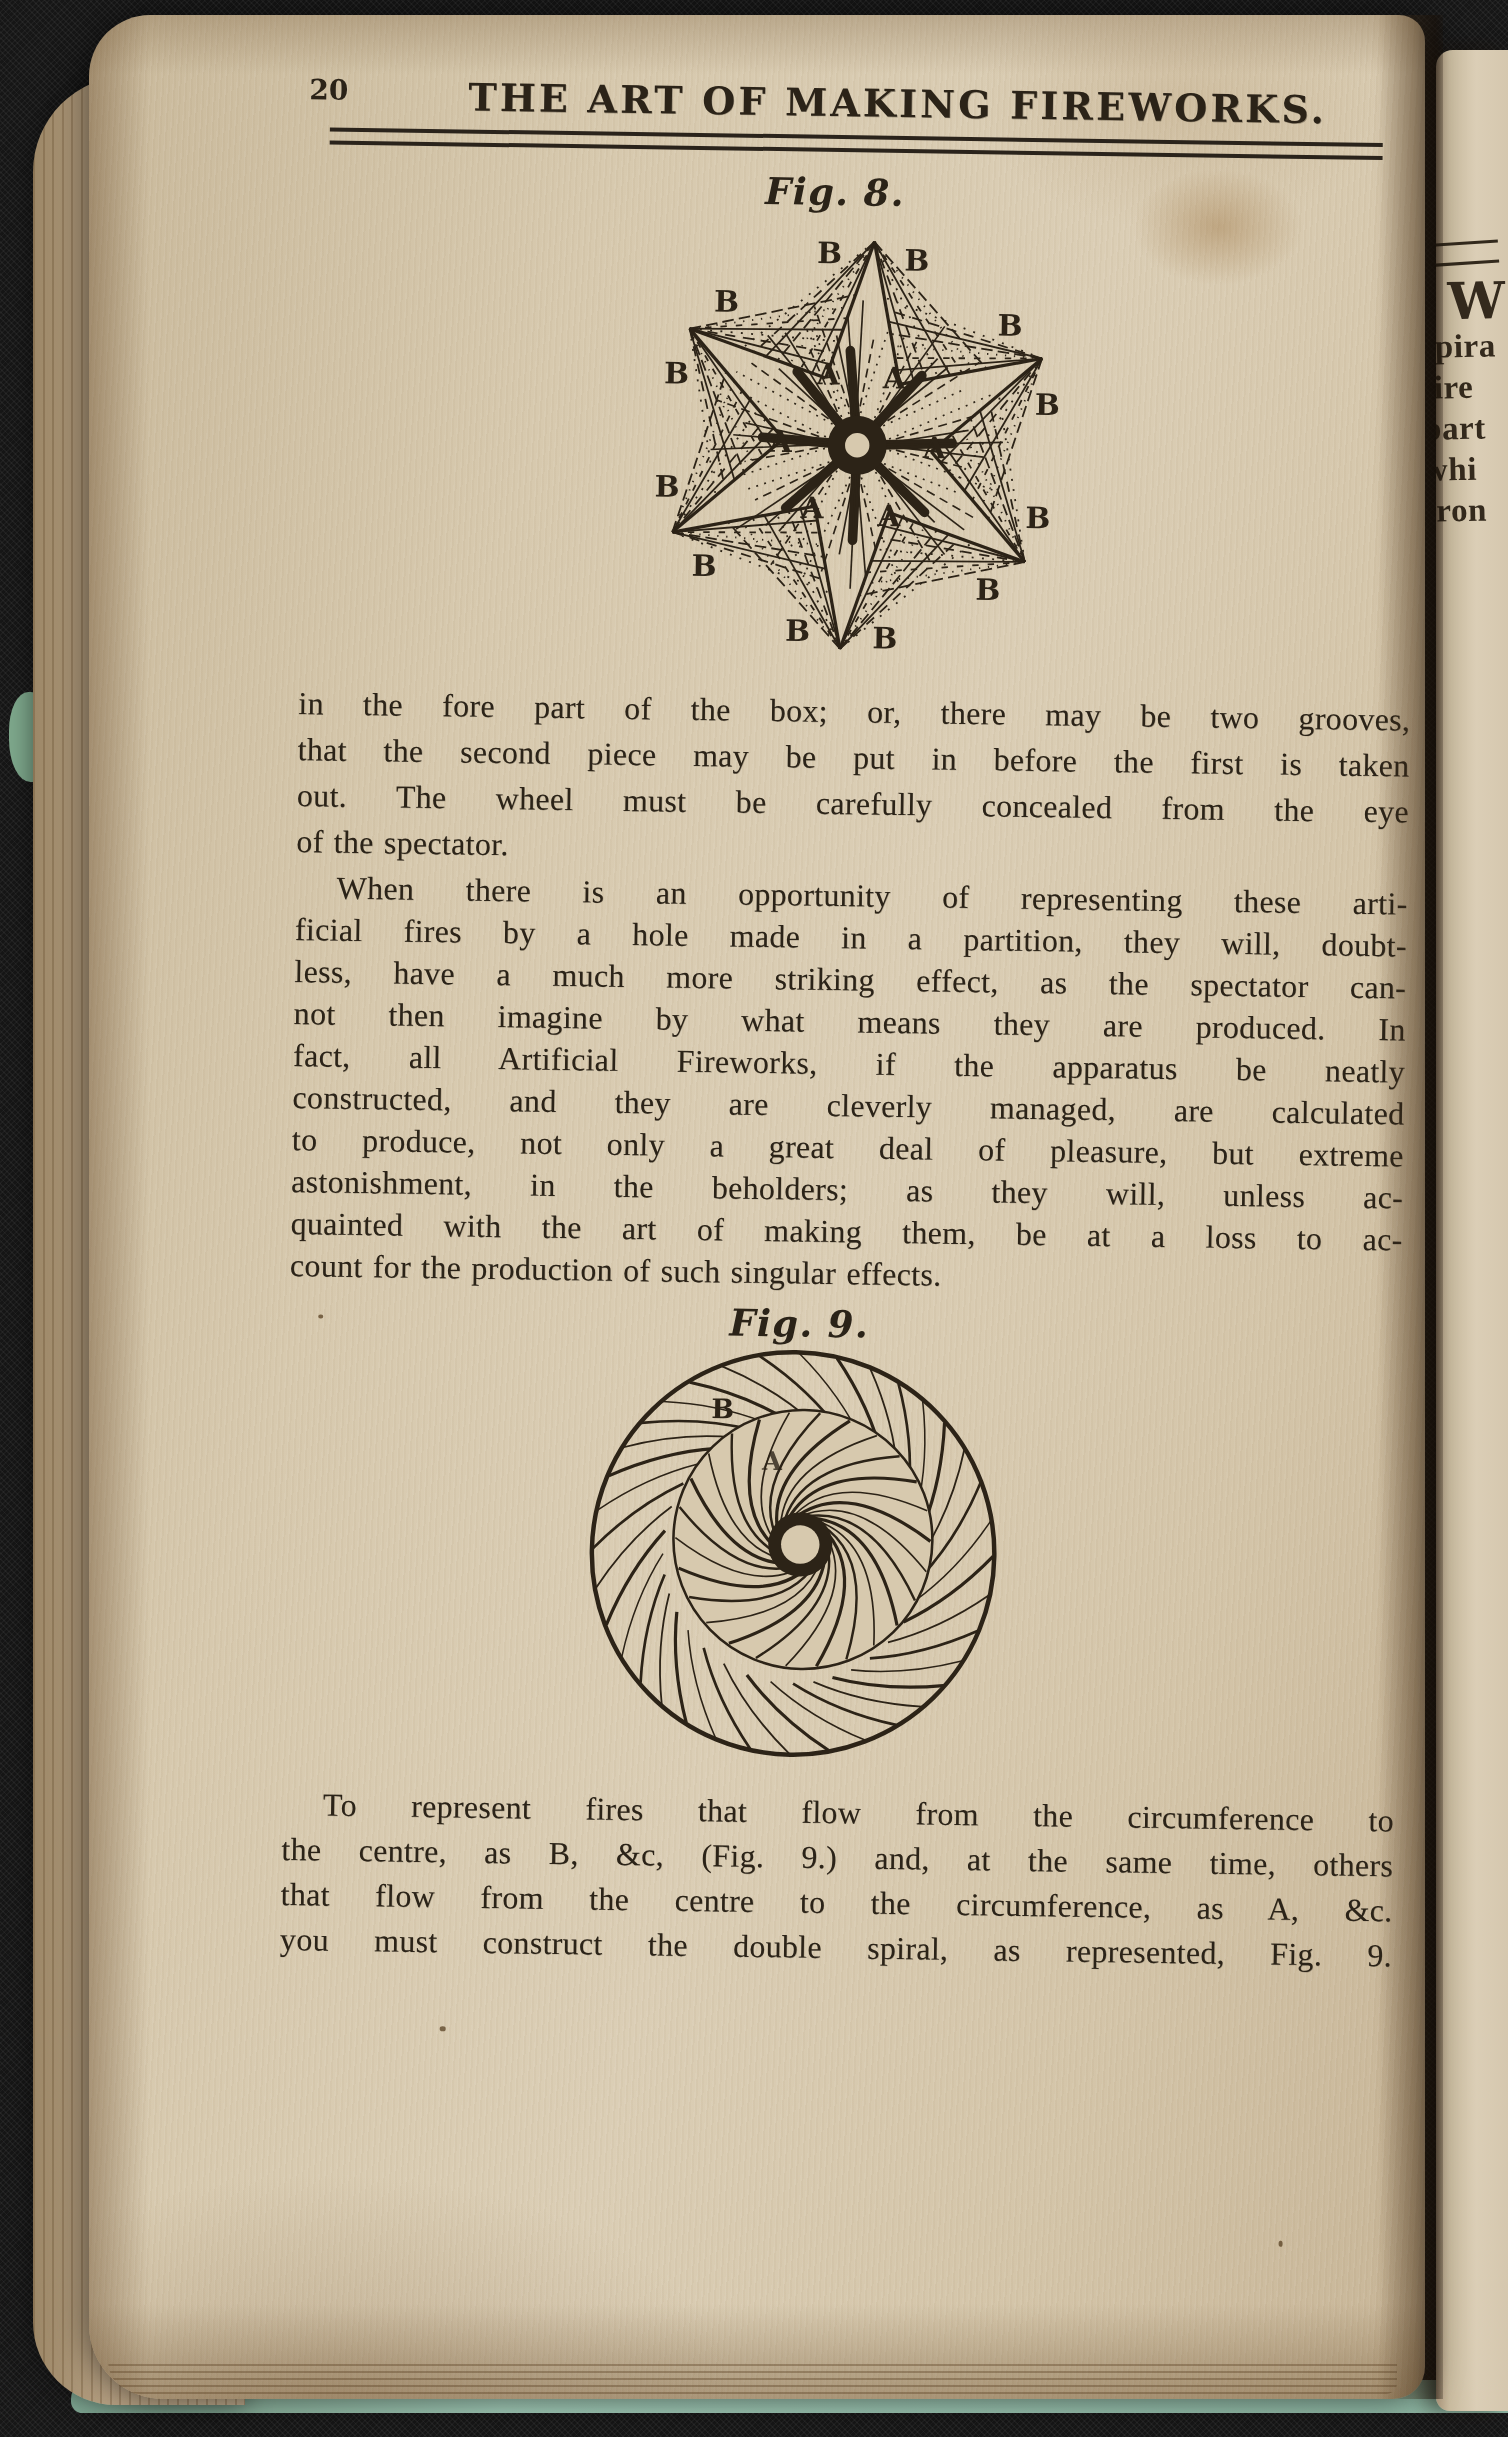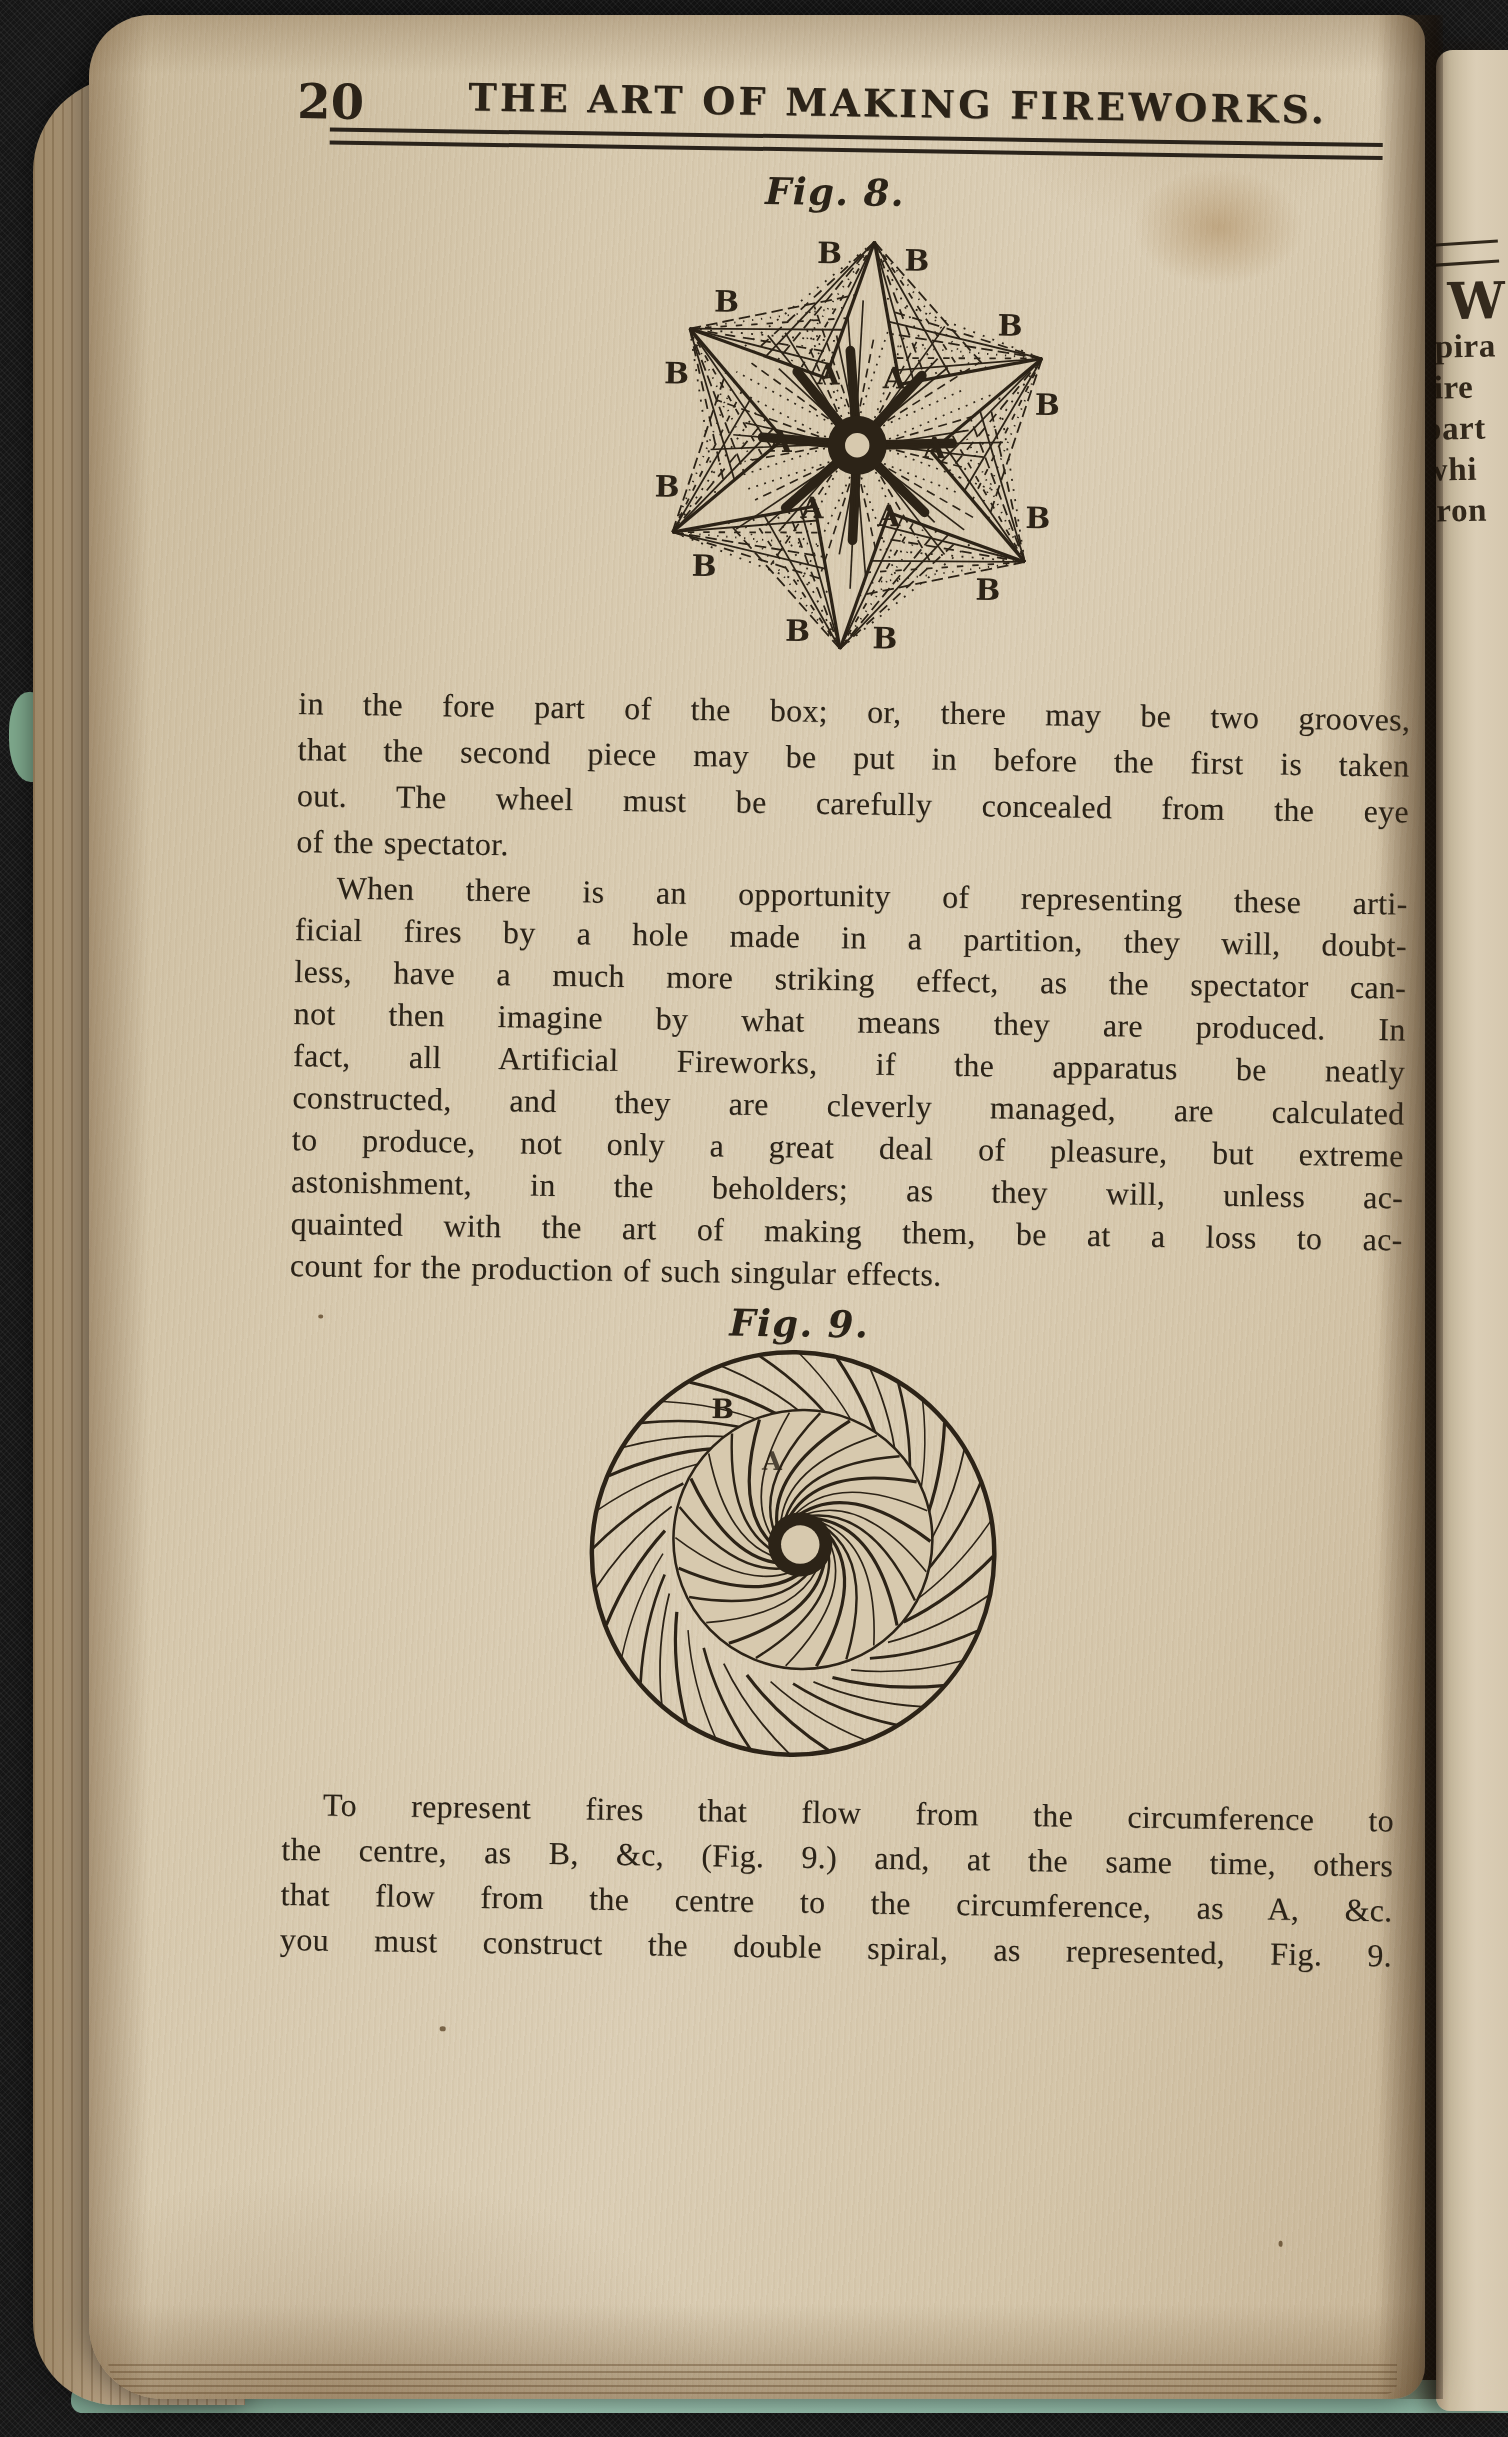--- a/index.html
+++ b/index.html
@@ -46,21 +46,21 @@
       repeating-linear-gradient(93deg, rgba(255,255,255,.05) 0 1.3px, rgba(120,90,50,.04) 1.3px 3.2px, rgba(0,0,0,0) 3.2px 5.8px),
       linear-gradient(105deg,#c9b99b 0%, #d7c9ae 28%, #dbceb5 55%, #d4c5a9 78%, #c7b597 100%);
     box-shadow:0 0 35px rgba(0,0,0,.6);}
   .bottom-edges{position:absolute;left:19px;bottom:5.1px;width:1289px;height:33px;opacity:.75;
     background:repeating-linear-gradient(0deg, rgba(88,62,32,.5) 0 1.9px, rgba(0,0,0,0) 1.9px 7px);
     border-radius:0 0 19px 58px;}
   .gutter-shadow{position:absolute;left:1379px;top:15.4px;width:64px;height:2384px;z-index:5;pointer-events:none;
     background:linear-gradient(90deg, rgba(60,42,22,0) 0%, rgba(60,42,22,.35) 55%, rgba(25,16,8,.55) 88%, rgba(25,16,8,.25) 100%);}
   
   .content{position:absolute;left:0;top:0;width:1336px;height:2384px;transform:rotate(0.85deg);transform-origin:674px 1187px;color:#2b2318;}
-  .pageno{position:absolute;left:192px;top:65px;font-family:"DejaVu Serif",serif;font-weight:bold;font-size:48px;}
+  .pageno{position:absolute;left:204px;top:65px;font-family:"DejaVu Serif",serif;font-weight:bold;font-size:28px;}
   .running-title{position:absolute;left:321px;top:64px;width:943px;text-align:center;
     font-family:"DejaVu Serif",serif;font-weight:bold;font-size:38px;letter-spacing:3.2px;white-space:nowrap;
     text-shadow:0.6px 0.6px 0 rgba(43,35,24,.35);}
   .double-rule{position:absolute;left:225px;top:119px;width:1053px;height:9px;
     border-top:4.5px solid #2a231b;border-bottom:4.5px solid #2a231b;}
   .fig-caption{position:absolute;width:218px;text-align:center;font-family:"DejaVu Serif",serif;
     font-style:italic;font-weight:bold;font-size:37px;letter-spacing:1.3px;}
   .cap8{left:622px;top:154px;}
   .cap9{left:603px;top:1286px;}
   .figure{position:absolute;}

